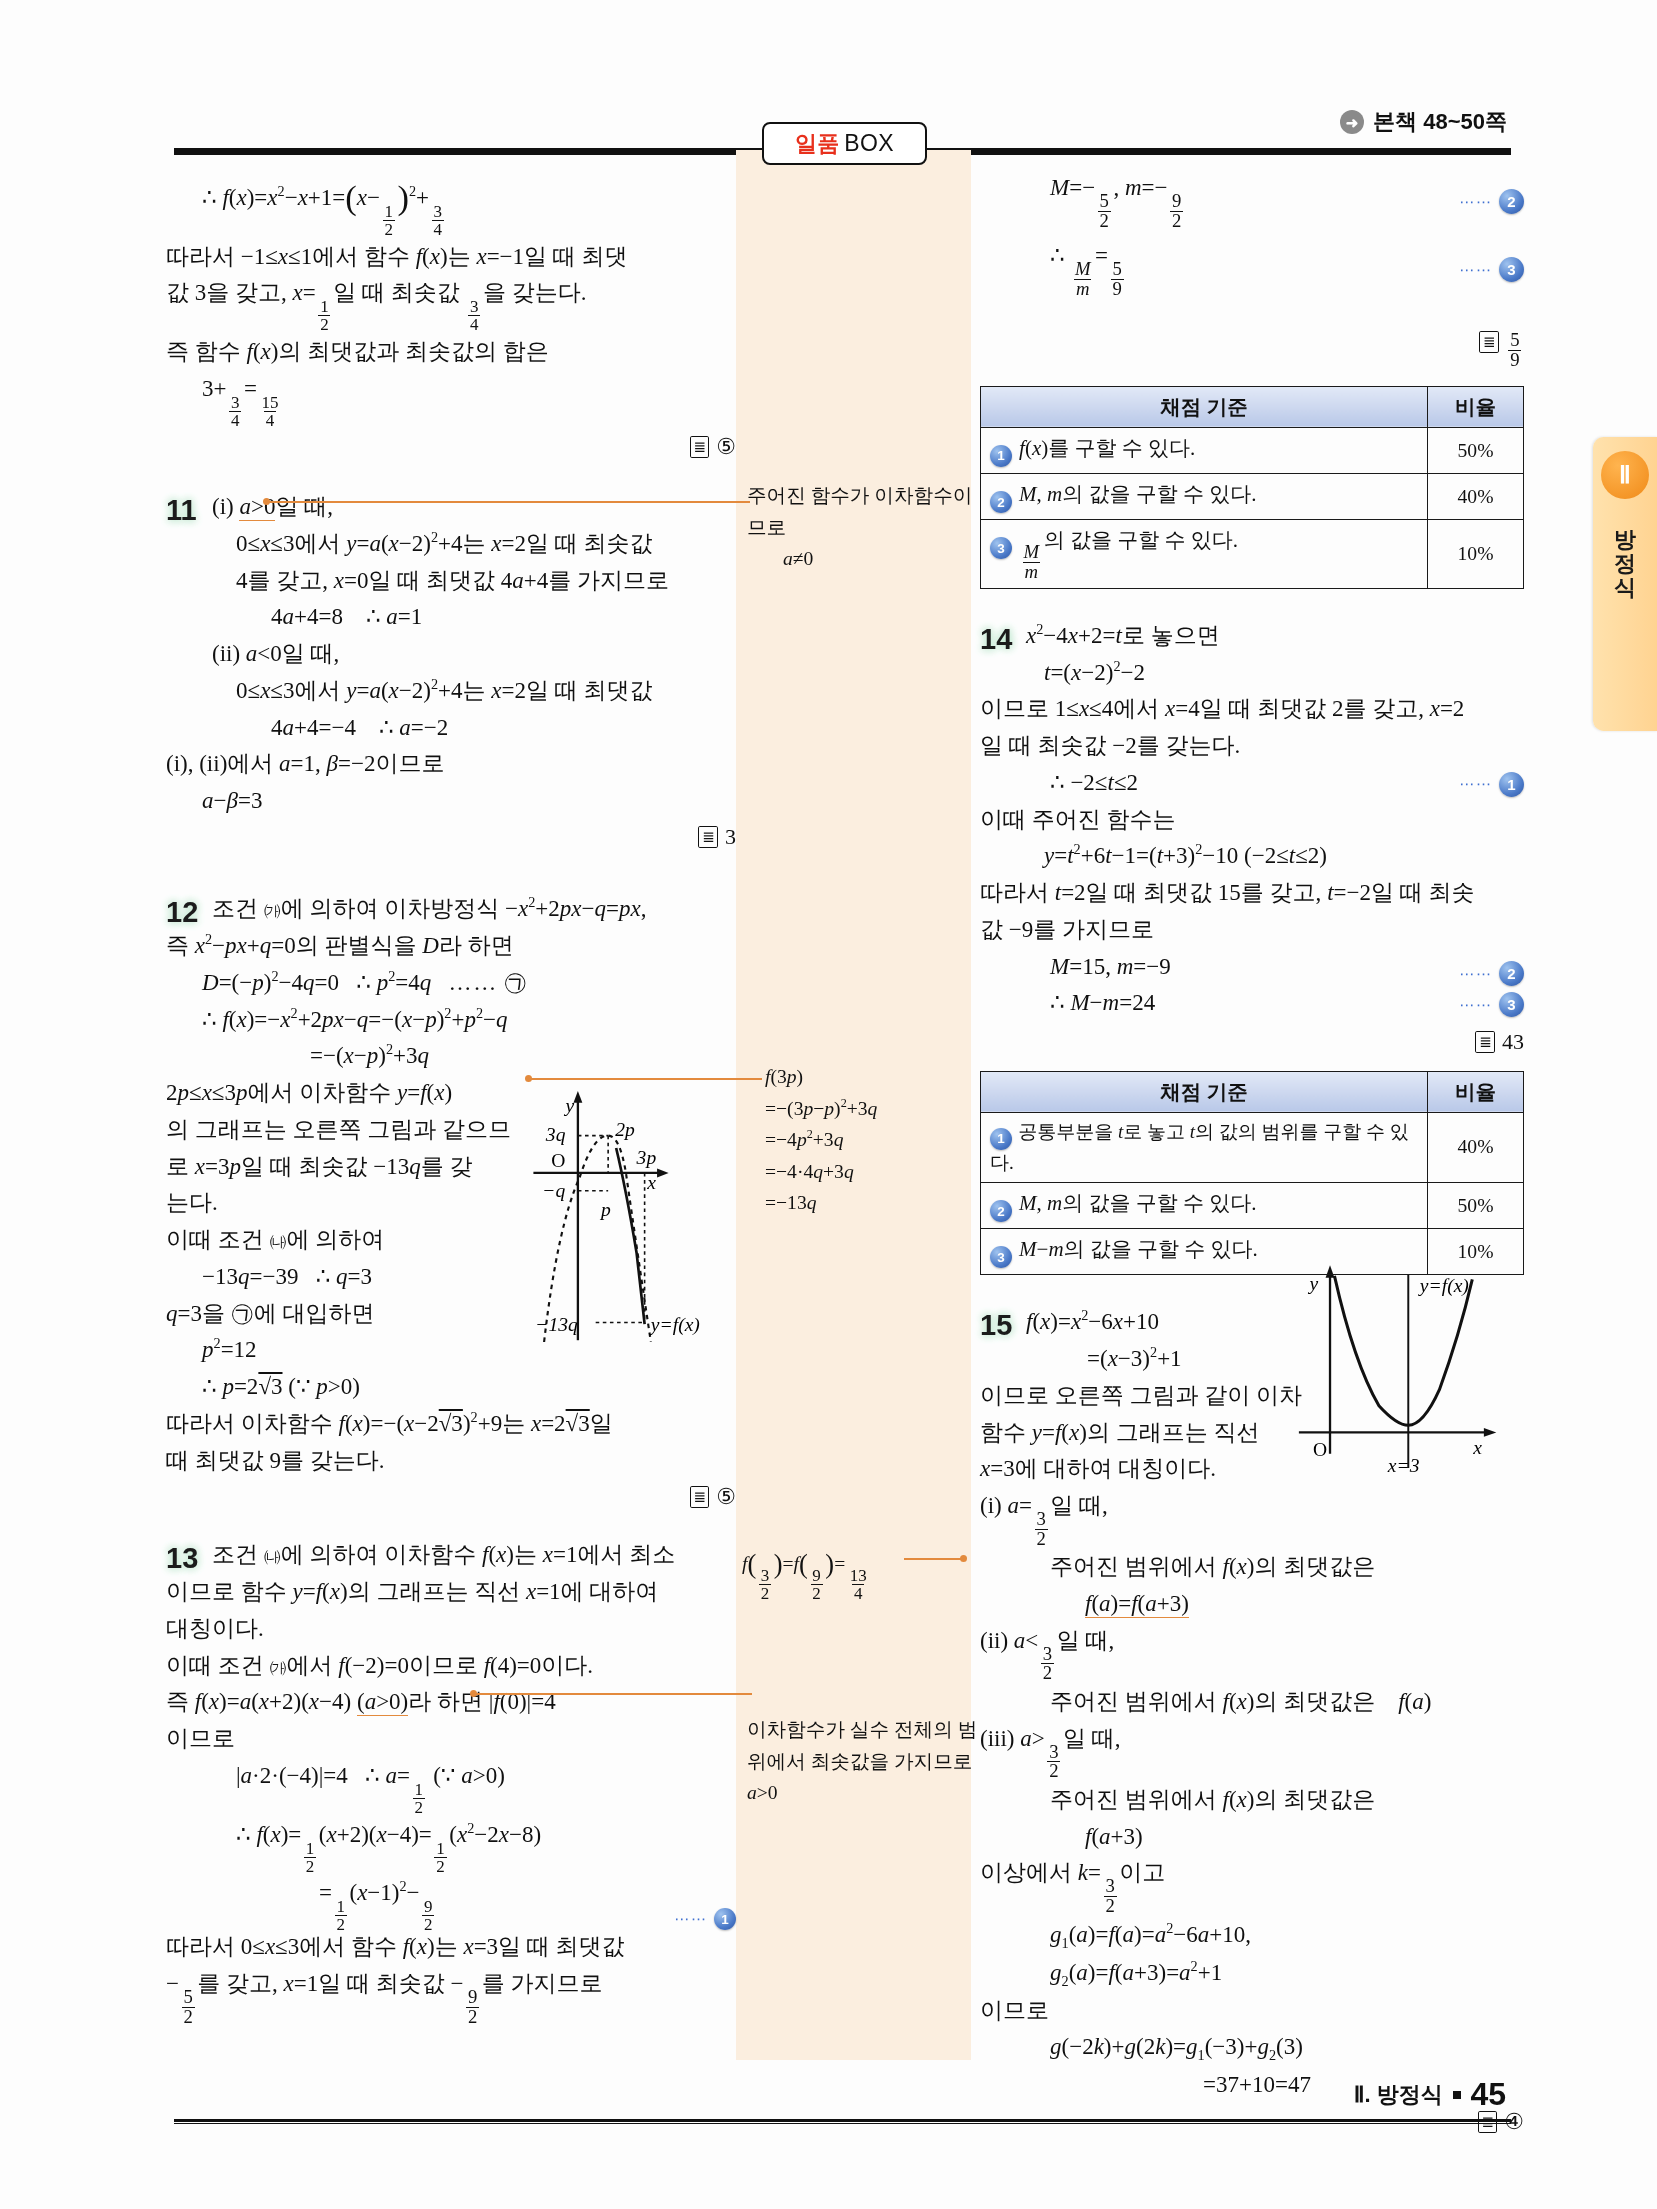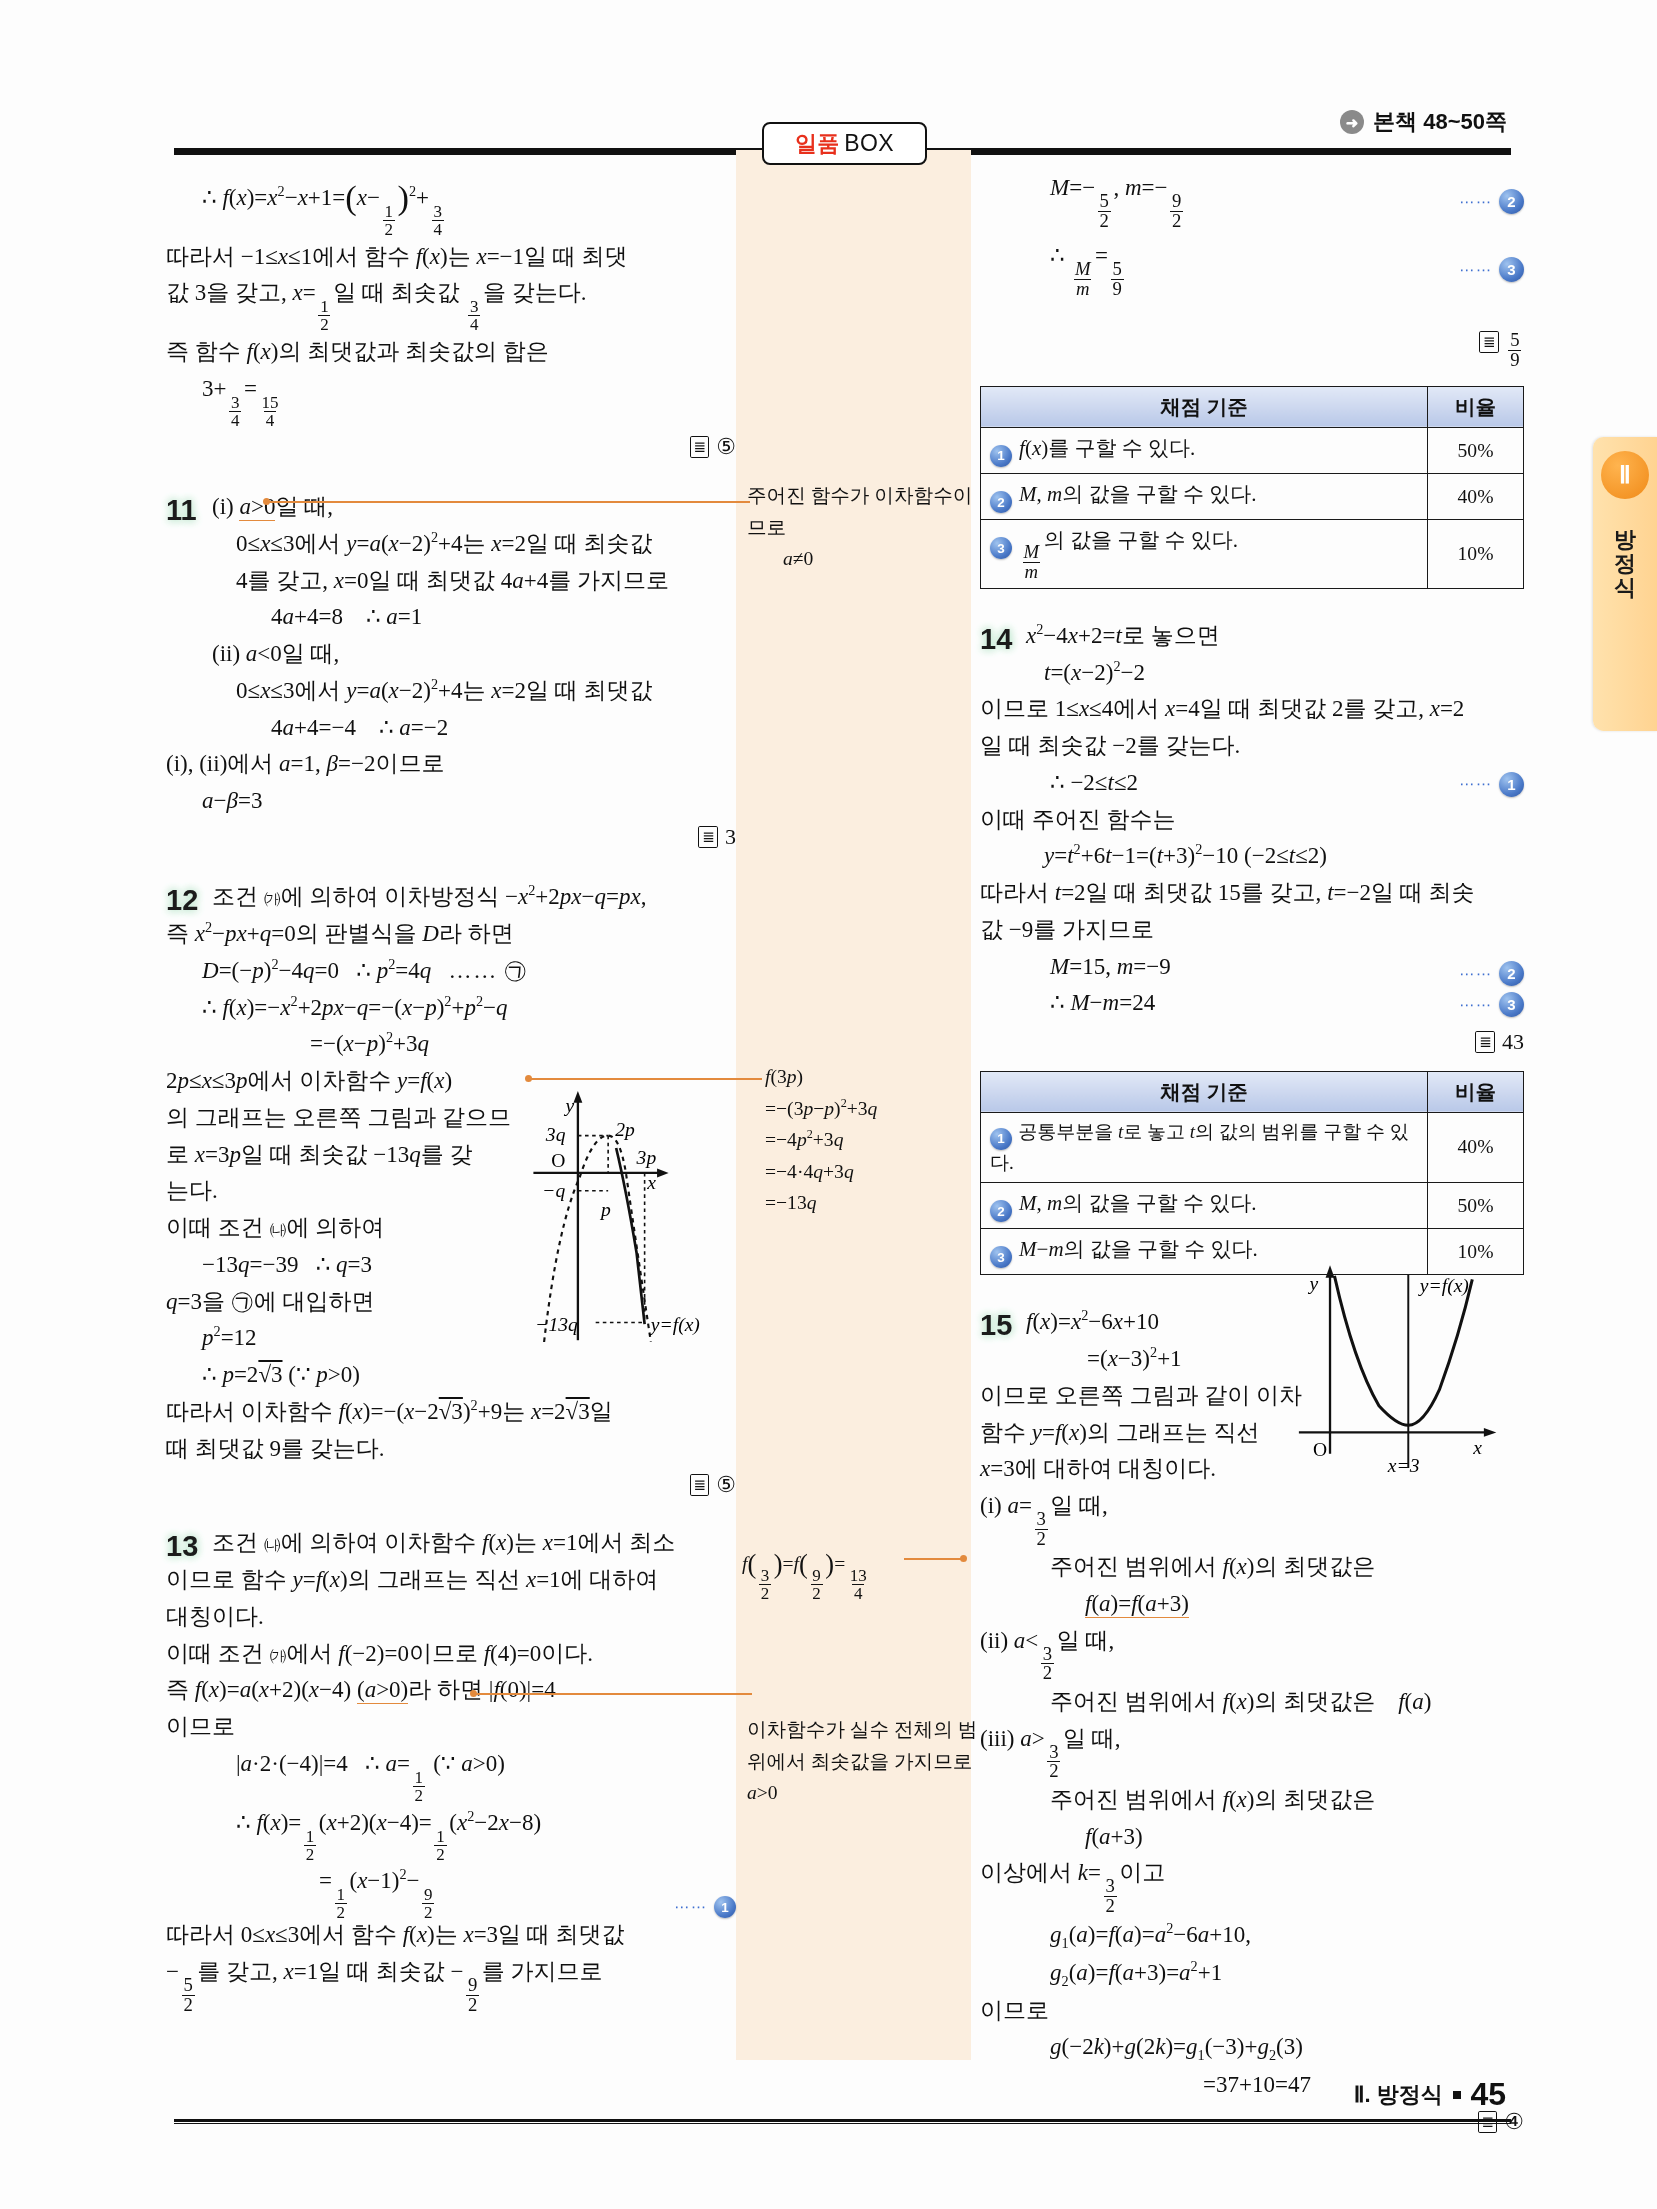--- a/index.html
+++ b/index.html
@@ -239,21 +239,21 @@
       <div class="ln ind2">0≤<i class="v">x</i>≤3에서 <i class="v">y</i>=<i class="v">a</i>(<i class="v">x</i>−2)<sup class="ex">2</sup>+4는 <i class="v">x</i>=2일 때 최댓값</div>
       <div class="ln ind3">4<i class="v">a</i>+4=−4&nbsp;&nbsp;&nbsp;&nbsp;∴&nbsp;<i class="v">a</i>=−2</div>
       <div class="ln">(i), (ii)에서 <i class="v">a</i>=1, <i class="v">β</i>=−2이므로</div>
       <div class="ln ind1"><i class="v">a</i>−<i class="v">β</i>=3</div>
       <div class="ansrow">
         <span class="ansbox"></span>
         <span style="font-size:22px">3</span>
       </div>
     </div>
 
-    <div style="margin-top:30px">
+    <div style="margin-top:42px">
       <div class="qline">
         <span class="qnum">12</span>
         <div class="body">
           <div class="ln">조건 <span style="font-size:17px">㈎</span>에 의하여 이차방정식 −<i class="v">x</i><sup class="ex">2</sup>+2<i class="v">px</i>−<i class="v">q</i>=<i class="v">px</i>,</div>
         </div>
       </div>
       <div class="ln">즉 <i class="v">x</i><sup class="ex">2</sup>−<i class="v">px</i>+<i class="v">q</i>=0의 판별식을 <i class="v">D</i>라 하면</div>
       <div class="ln ind1"><i class="v">D</i>=(−<i class="v">p</i>)<sup class="ex">2</sup>−4<i class="v">q</i>=0&nbsp;&nbsp;&nbsp;∴&nbsp;<i class="v">p</i><sup class="ex">2</sup>=4<i class="v">q</i>&nbsp;&nbsp;&nbsp;<span style="letter-spacing:1.8px">……</span> ㉠</div>
       <div class="ln ind1">∴&nbsp;<i class="v">f</i>(<i class="v">x</i>)=−<i class="v">x</i><sup class="ex">2</sup>+2<i class="v">px</i>−<i class="v">q</i>=−(<i class="v">x</i>−<i class="v">p</i>)<sup class="ex">2</sup>+<i class="v">p</i><sup class="ex">2</sup>−<i class="v">q</i></div>
       <div class="ln" style="padding-left:144px">=−(<i class="v">x</i>−<i class="v">p</i>)<sup class="ex">2</sup>+3<i class="v">q</i></div>

